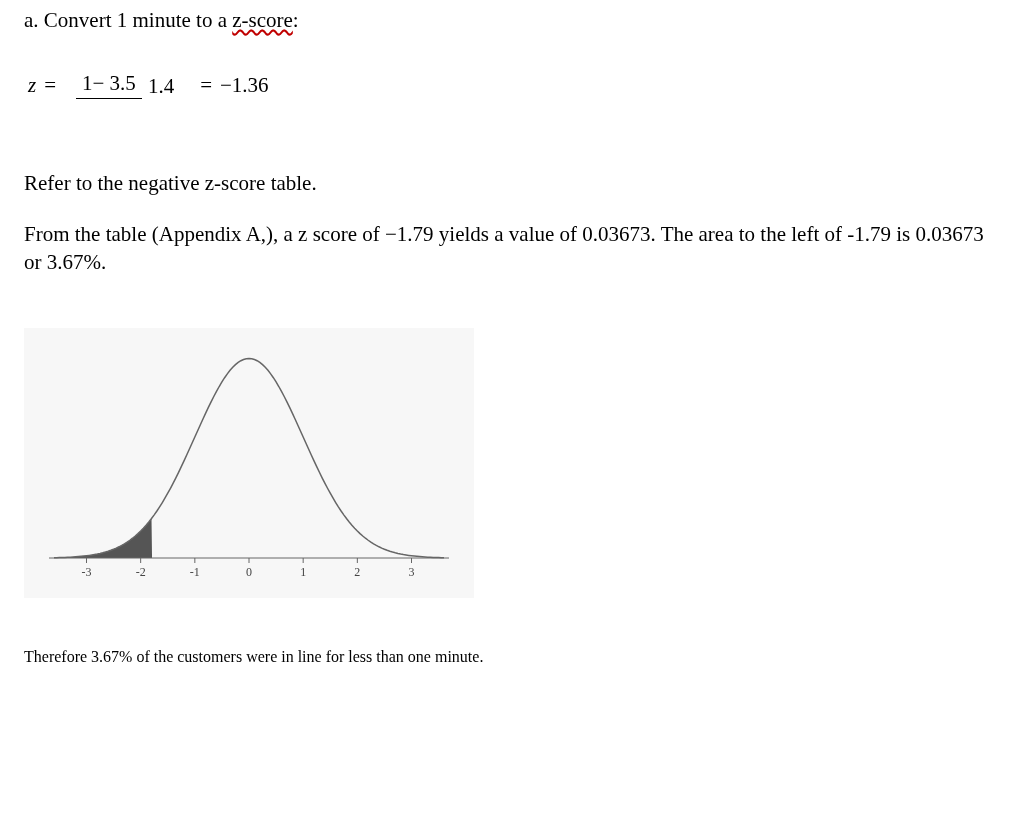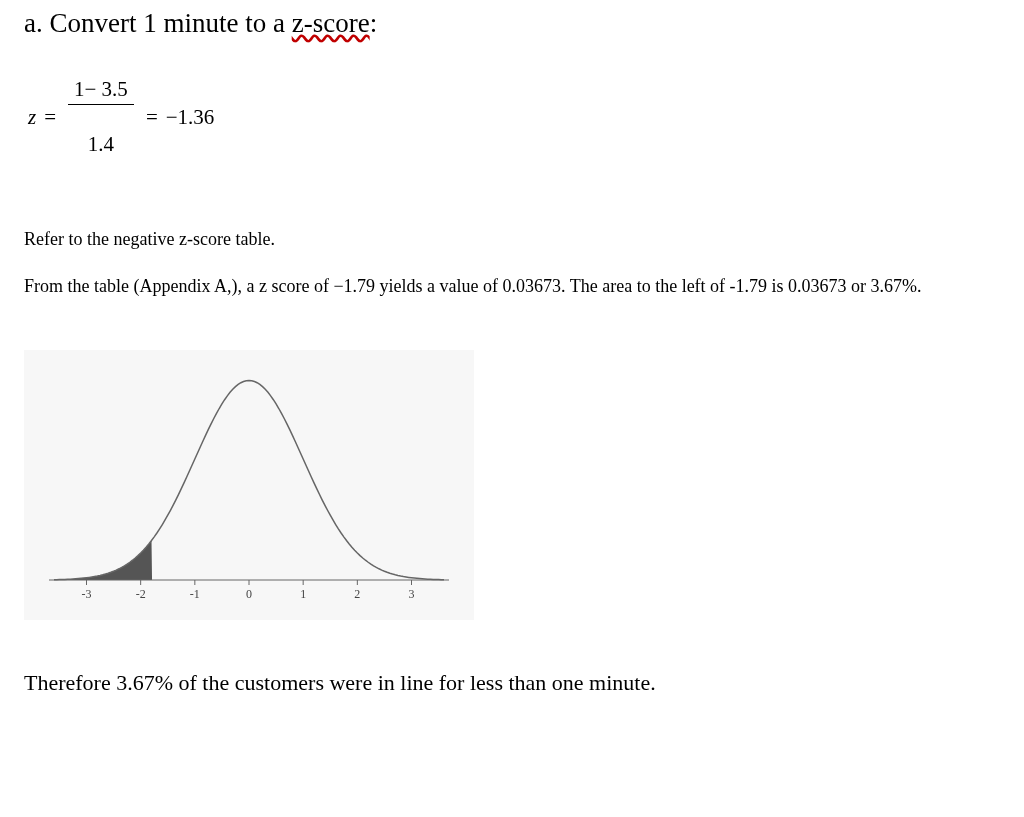--- a/index.html
+++ b/index.html
@@ -10,69 +10,68 @@
     body {
       font-family: Georgia, 'Times New Roman', serif;
       font-size: 21px;
       color: #000;
       background: #fff;
       width: 1024px;
       height: 817px;
       padding: 8px 24px;
     }
     .heading {
-      font-size: 27px;
+      font-size: 21px;
       margin-bottom: 38px;
     }
     .zscore-word {
       text-decoration: underline;
       text-decoration-style: wavy;
       text-decoration-color: #c00000;
     }
     .equation {
       font-size: 21px;
       font-style: italic;
       display: flex;
       align-items: center;
       gap: 8px;
       margin-bottom: 70px;
       margin-left: 4px;
     }
     .fraction {
       display: inline-flex;
-      flex-direction: column;
+      flex-direction: row;
       align-items: center;
       font-style: normal;
-      margin: 0 4px;
+      margin: 0 12px;
       line-height: 1.2;
-      gap: 25px;
     }
     .fraction .num {
       border-bottom: 1.5px solid #000;
       padding: 0 6px 2px;
     }
     .fraction .den {
       padding: 2px 6px 0;
       text-align: right;
     }
     .paragraph {
-      font-size: 18px;
+      font-size: 21px;
       margin-bottom: 22px;
       line-height: 1.35;
     }
     .chart-container {
       width: 450px;
       height: 270px;
       background: #f7f7f7;
       margin-top: 52px;
       margin-bottom: 50px;
       position: relative;
     }
     .conclusion {
-      font-size: 22px;
+      font-size: 16px;
     }
   </style>
 </head>
 <body>
 
 <div class="heading">
   <span>a. Convert 1 minute to a </span><span class="zscore-word">z-score</span><span>:</span>
 </div>
 
 <div class="equation">

